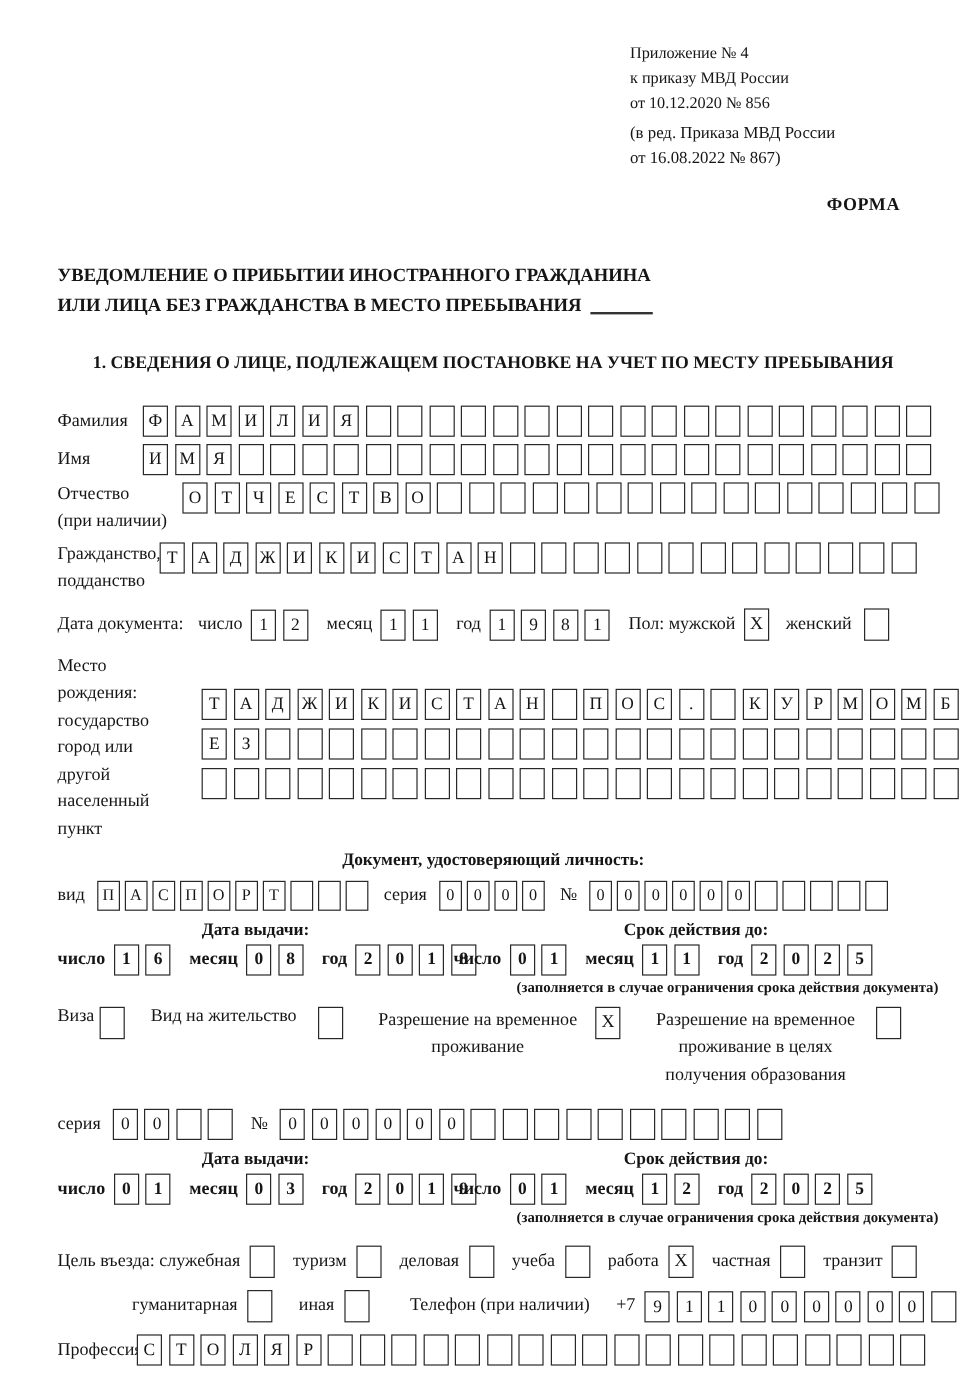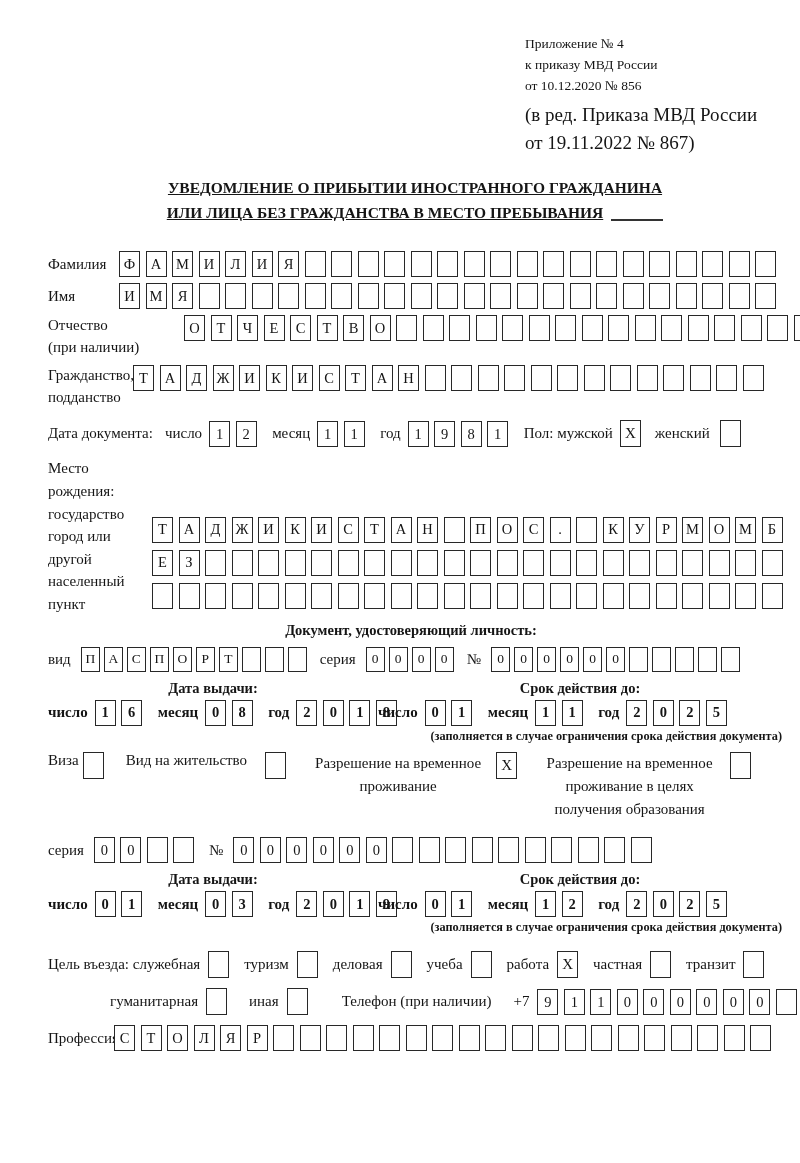--- a/index.html
+++ b/index.html
@@ -1,25 +1,25 @@
 <!DOCTYPE html>
 <html><head>
 <meta charset="utf-8">
 <style>
   html,body{margin:0;padding:0;background:#fff;}
   body{width:800px;height:1163px;font-family:"Liberation Serif","DejaVu Serif",serif;color:#151515;overflow:hidden;}
   .page{padding:34px 18px 0 48px;box-sizing:border-box;}
 
   
   .hdr{width:245px;margin-left:auto;margin-right:12px;font-size:13.5px;line-height:1.55;}
-  .hdr .ed{font-size:19px;margin-top:4px;line-height:1.5;}
+  .hdr .ed{font-size:14px;margin-top:4px;line-height:1.5;}
   .forma{text-align:right;padding-right:32px;font-weight:bold;font-size:15px;margin-top:20px;letter-spacing:.5px;}
 
   
-  .title{text-align:center;font-weight:bold;font-size:15.5px;line-height:1.6;margin-top:18px;text-decoration:underline;}
+  .title{text-align:left;font-weight:bold;font-size:15.5px;line-height:1.6;margin-top:38px;}
   .title-underline{display:inline-block;width:52px;border-bottom:2px solid #333;margin-left:8px;transform:translateY(3px);}
   .sec-heading{font-weight:bold;font-size:14.8px;margin-top:28px;text-align:center;margin-left:-8px;}
 
   
   .row{display:flex;align-items:center;margin-bottom:6px;}
   .row-top{align-items:flex-start;}
   .lbl{font-size:15px;white-space:nowrap;}
   .lbl2{font-size:15px;line-height:1.45;}
   .cells{display:inline-flex;flex-wrap:nowrap;align-items:center;}
   .cell{box-sizing:border-box;display:inline-flex;align-items:center;justify-content:center;
@@ -33,21 +33,21 @@
   .w-label-md{width:85px;flex:none;}
   .w-label-lg{width:104px;flex:none;}
 
   
   .birth-row{margin-top:12px;margin-bottom:10px;}
   .dateline{display:inline-flex;align-items:center;}
   .dateline .lbl{margin-right:7px;}
   .dateline .cells{margin-right:10px;}
 
   
-  .bp-block{display:flex;align-items:flex-end;margin-top:2px;}
+  .bp-block{display:flex;align-items:center;margin-top:2px;gap:16px;}
   .bp-labels{width:104px;flex:none;font-size:15px;line-height:22.6px;}
   .bp-rows .cells{display:flex;margin-bottom:7px;}
 
   
   .doc-heading{text-align:center;font-weight:bold;font-size:14.5px;margin-top:6px;margin-bottom:8px;margin-left:-8px;}
   .vid-row .lbl{margin-right:10px;}
   .vid-row .cells{margin-right:9px;}
 
   .date-pair{display:flex;margin-top:8px;}
   .date-block{display:flex;flex-direction:column;font-weight:bold;}
@@ -83,29 +83,31 @@
 <body>
 
 <div class="page">
 
   <div class="hdr">
     <div>Приложение № 4</div>
     <div>к приказу МВД России</div>
     <div>от 10.12.2020 № 856</div>
     <div class="ed">
       <div>(в ред. Приказа МВД России</div>
-      <div>от 19.11.2022 № 867)</div>
-    </div>
-  </div>
+      <div>от 16.08.2022 № 867)</div>
+    </div>
+  </div>
+  <div class="forma">ФОРМА</div>
 
   <div class="title">
     <div>УВЕДОМЛЕНИЕ О ПРИБЫТИИ ИНОСТРАННОГО ГРАЖДАНИНА</div>
     <div><span>ИЛИ ЛИЦА БЕЗ ГРАЖДАНСТВА В МЕСТО ПРЕБЫВАНИЯ</span><span class="title-underline"></span></div>
   </div>
 
+  <div class="sec-heading">1. СВЕДЕНИЯ О ЛИЦЕ, ПОДЛЕЖАЩЕМ ПОСТАНОВКЕ НА УЧЕТ ПО МЕСТУ ПРЕБЫВАНИЯ</div>
 
   <div class="row" style="margin-top:26px;">
     <span class="lbl w-label-sm">Фамилия</span>
     <span class="cells">
         <span class="cell">Ф</span>
         <span class="cell">А</span>
         <span class="cell">М</span>
         <span class="cell">И</span>
         <span class="cell">Л</span>
         <span class="cell">И</span>
@@ -155,21 +157,21 @@
         <span class="cell"></span>
         <span class="cell"></span>
         <span class="cell"></span>
         <span class="cell"></span>
         <span class="cell"></span>
         <span class="cell"></span>
         <span class="cell"></span>
       </span>
   </div>
 
-  <div class="row row-top" style="margin-top:4px;gap:32px;">
+  <div class="row row-top" style="margin-top:4px;">
     <span class="lbl2 w-label-lg">
       <span>Отчество</span><br>
       <span>(при наличии)</span>
     </span>
     <span class="cells">
         <span class="cell">О</span>
         <span class="cell">Т</span>
         <span class="cell">Ч</span>
         <span class="cell">Е</span>
         <span class="cell">С</span>

